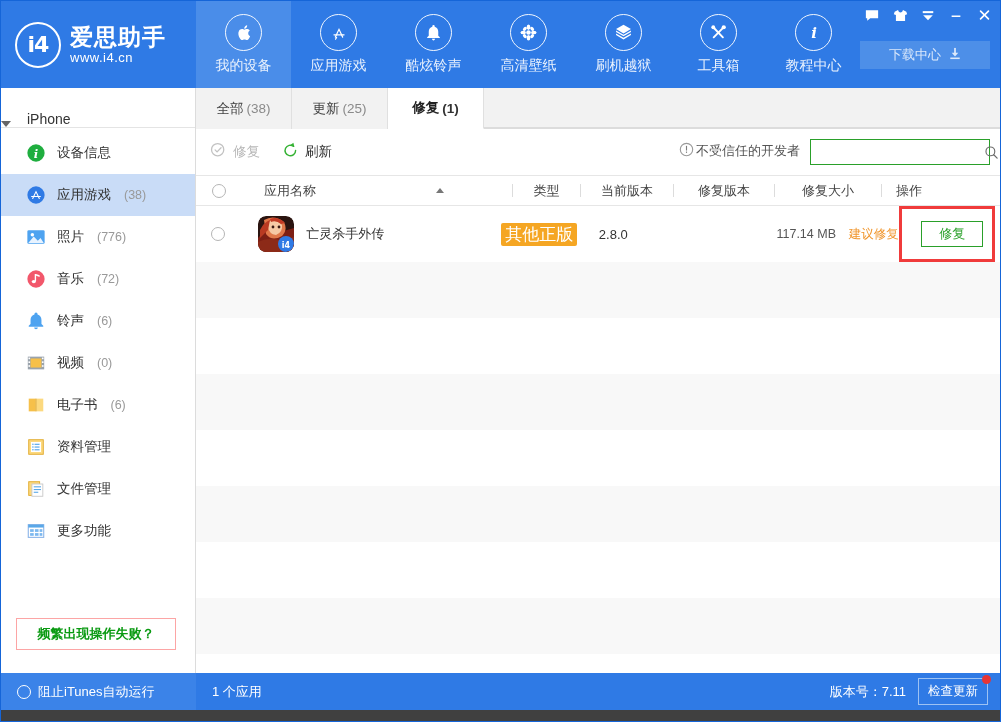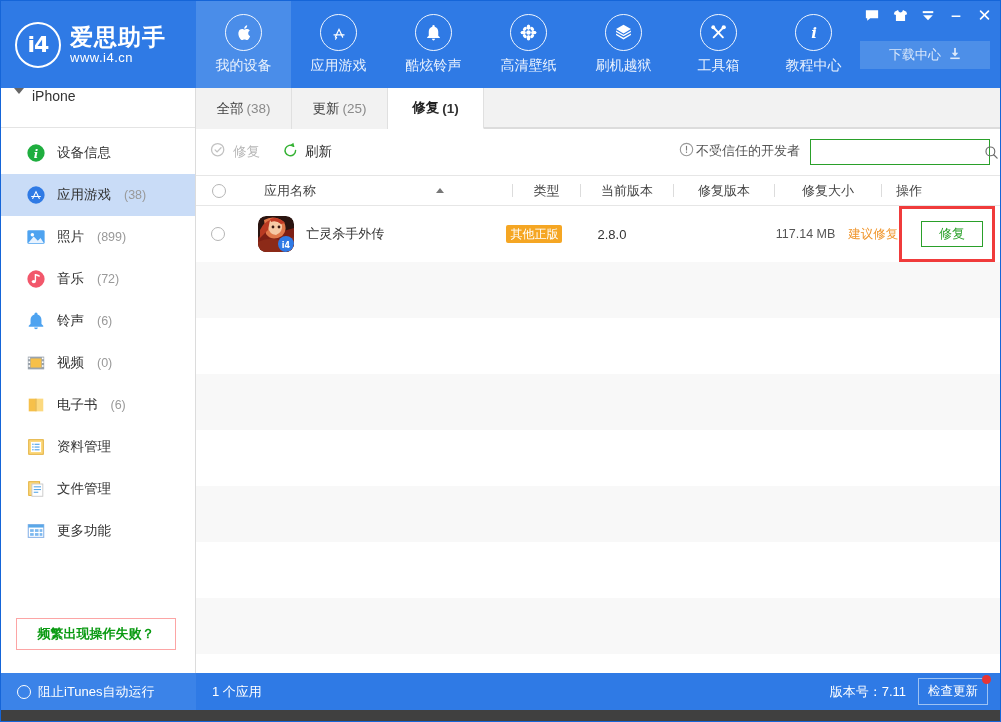--- a/index.html
+++ b/index.html
@@ -83,22 +83,21 @@
   }
 
   
   .sidebar {
     position: absolute; left: 0; top: 87px;
     width: 195px; height: 596px;
     background: #fff;
     border-right: 1px solid #dcdcdc;
   }
   .device-row {
-    height: 40px; display: flex; align-items: flex-start; gap: 8px;
-    padding-left: 13px;
+    height: 40px; display: flex; align-items: flex-end; gap: 16px;
     border-bottom: 1px solid #e4e4e4;
     cursor: pointer;
   }
   .caret-down {
     width: 0; height: 0;
     border-left: 5px solid transparent;
     border-right: 5px solid transparent;
     border-top: 6px solid #666;
   }
   .device-name { font-size: 14px; color: #333; }
@@ -216,21 +215,21 @@
   .row.alt { background: #f8f8f8; }
   .row.empty { }
 
   .app-icon {
     width: 36px; height: 36px; border-radius: 8px;
     overflow: hidden; position: relative; flex: none;
     margin-left: -4px;
   }
   .app-name { margin-left: 12px; font-size: 13px; color: #333; }
   .badge-type {
-    background: #f5a623; color: #fff; font-size: 12px;
+    background: #f5a623; color: #fff; font-size: 17px;
     padding: 2px 4px; border-radius: 2px; white-space: nowrap;
   }
   .txt-size { color: #555; font-size: 12.5px; }
   .txt-advise { color: #f0952b; font-size: 12.5px; }
   .fix-btn {
     width: 62px; height: 26px;
     border: 1px solid #2aa02a; color: #2aa02a;
     font-size: 13px; background: #fff;
     display: flex; align-items: center; justify-content: center;
     cursor: pointer;
@@ -463,21 +462,21 @@
 
       <div class="side-item">
         <span class="side-ic">
           <svg width="20" height="20" viewBox="0 0 22 22">
               <rect x="1.5" y="3.5" width="19" height="15" rx="1.5" fill="#4ea3f0"></rect>
               <circle cx="7" cy="8.5" r="1.9" fill="#fff"></circle>
               <path d="M2.5 17.5 L8.5 10.5 L13 15 L16 12 L19.5 17.5 Z" fill="#e8f3ff"></path>
             </svg>
         </span>
         <span class="side-label">照片</span>
-        <span class="side-count">(899)</span>
+        <span class="side-count">(776)</span>
       </div>
 
       <div class="side-item">
         <span class="side-ic">
           <svg width="20" height="20" viewBox="0 0 22 22">
               <circle cx="11" cy="11" r="9.5" fill="#f2576b"></circle>
               <g fill="#fff">
                 <rect x="9.6" y="5.5" width="1.5" height="8"></rect>
                 <path d="M11.1 5.5 L15 6.8 L15 8.8 L11.1 7.5 Z"></path>
                 <ellipse cx="8.6" cy="13.8" rx="2.3" ry="1.8"></ellipse>

